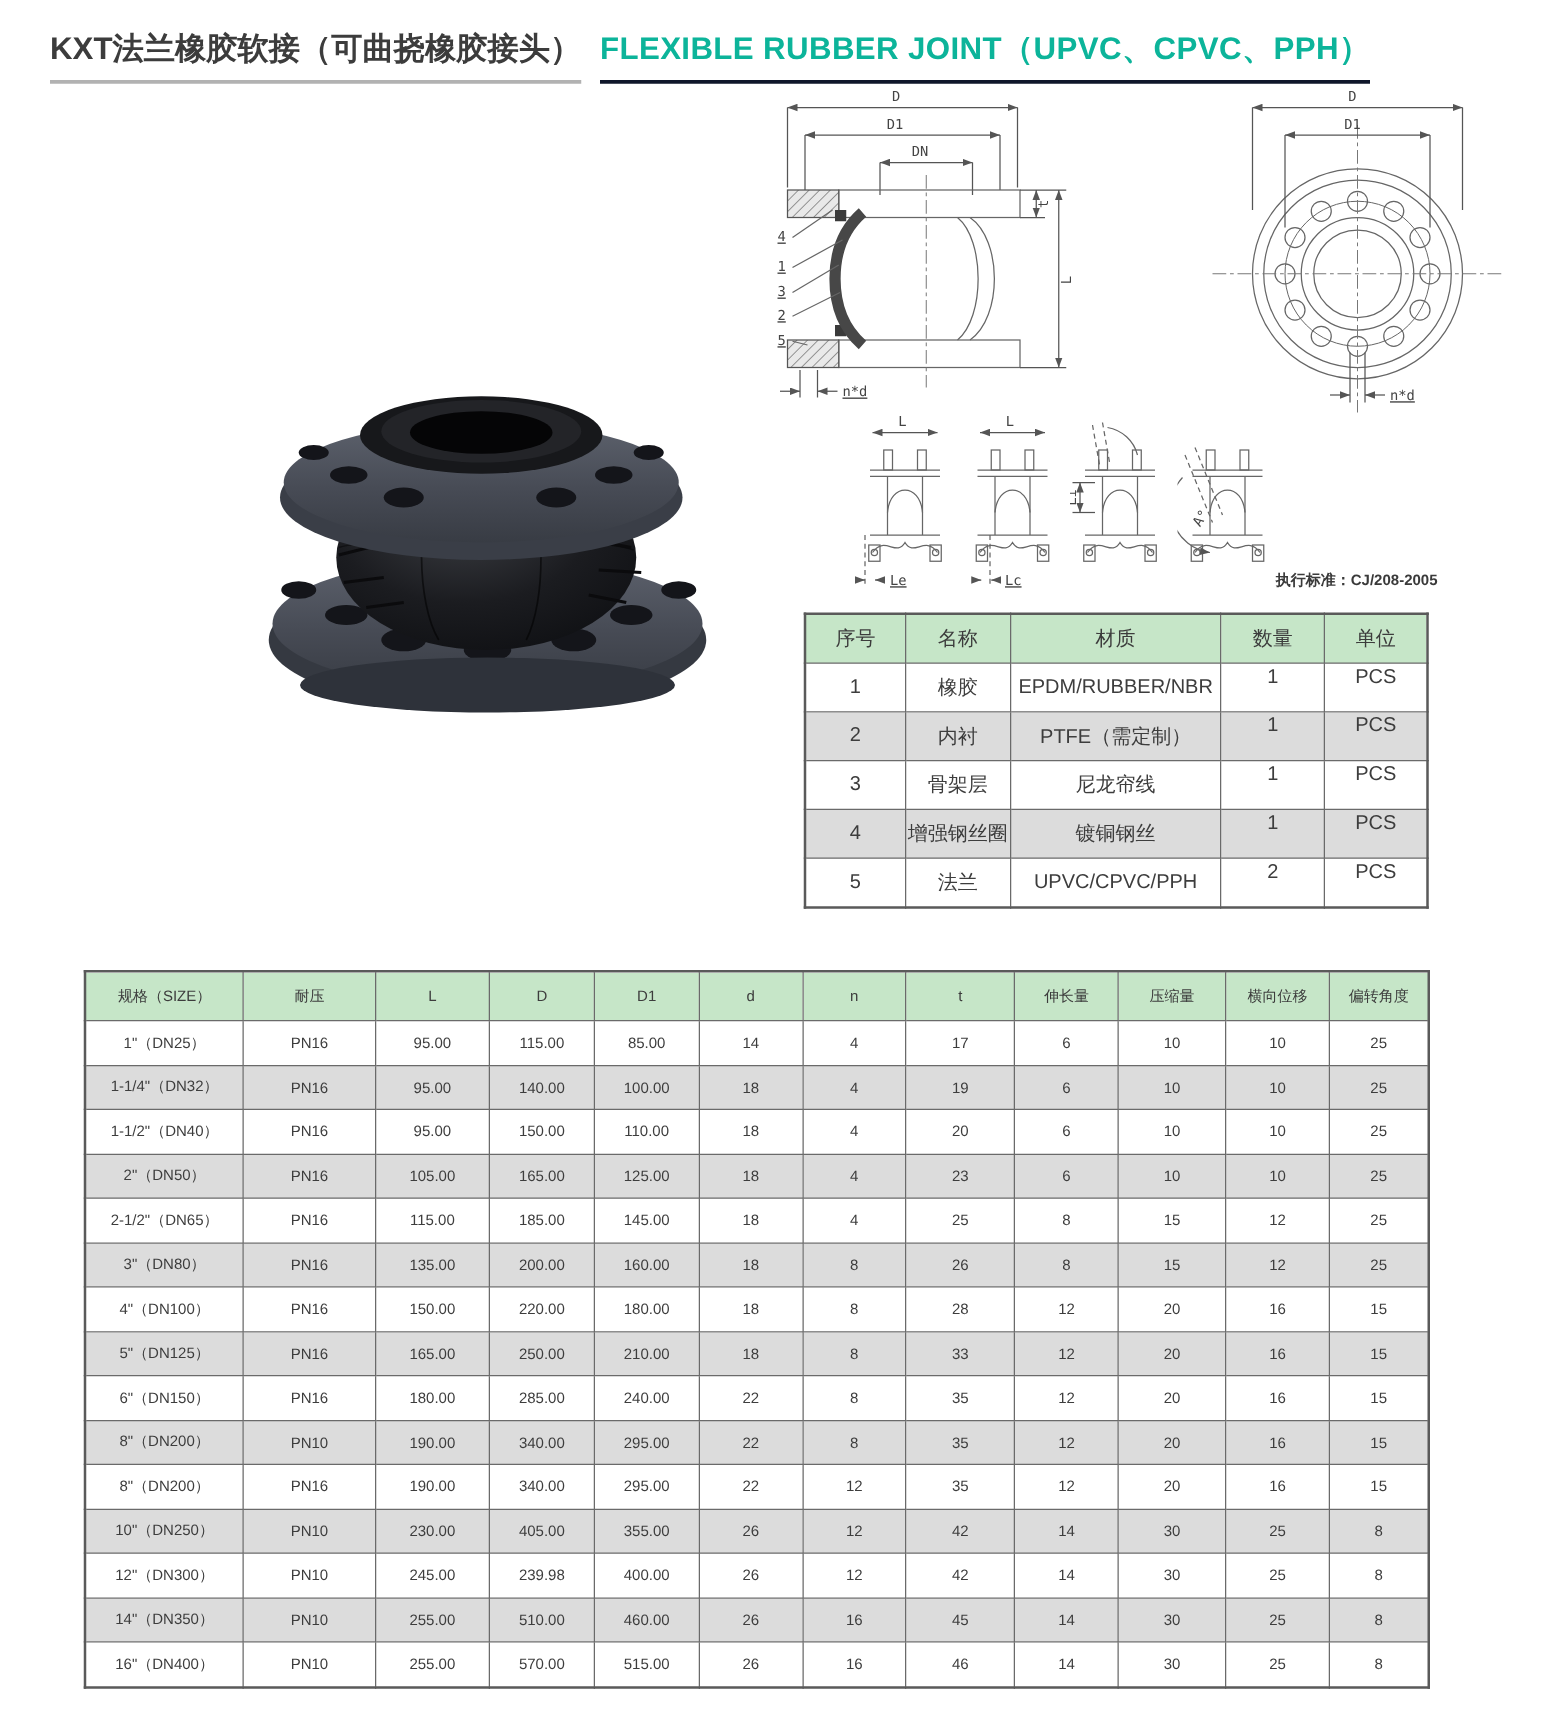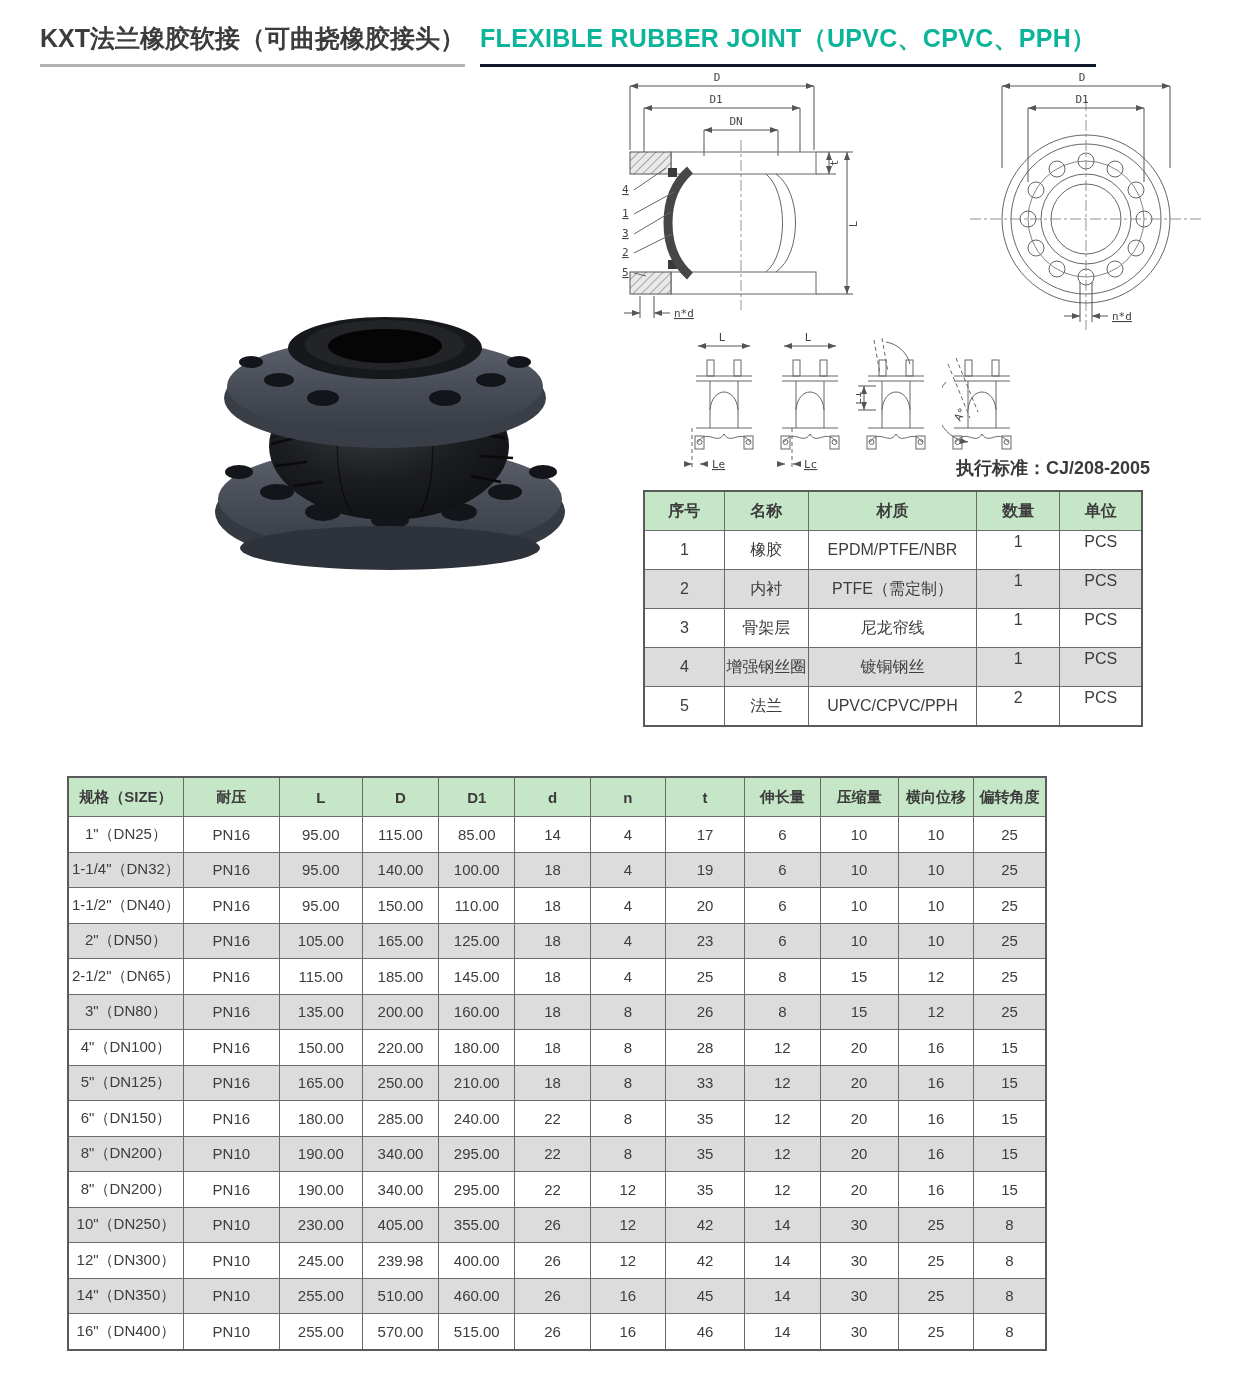--- a/index.html
+++ b/index.html
@@ -18,37 +18,37 @@
   .dimline{stroke:#555;stroke-width:1;fill:none;}
   .thin{stroke:#666;stroke-width:1;fill:none;}
   .thick{stroke:#474747;stroke-width:9;fill:none;}
   .cl{stroke:#777;stroke-width:.8;stroke-dasharray:11 3 3 3;fill:none;}
   .dash{stroke:#666;stroke-width:1;stroke-dasharray:4 3;fill:none;}
   .ulab{text-decoration:underline;}
 
   .motion{position:absolute;left:684px;top:330px;width:346px;height:152px;display:flex;gap:6px;}
 
   .note{position:absolute;left:0;top:456px;width:1150px;text-align:right;
-        font-size:18px;font-weight:600;color:#3a3a3a;}
+        font-size:12px;font-weight:600;color:#3a3a3a;}
 
   
   .photo{position:absolute;left:183px;top:296px;width:418px;height:286px;}
 
   
   table{border-collapse:collapse;table-layout:fixed;background:#fff;}
   td,th{border:1.5px solid #6a6a6a;text-align:center;padding:0;overflow:hidden;}
-  th{background:#c6e6c8;font-weight:bold;color:#3c3c3c;}
+  th{background:#c6e6c8;font-weight:normal;color:#3c3c3c;}
   tr.stripe td{background:#dcdcdc;}
 
   .ptable{position:absolute;left:643px;top:490px;width:500px;font-size:16px;border:2.5px solid #5a5a5a;}
   .ptable th{height:38px;}
   .ptable td{height:37px;}
   .ptable td.va-top{vertical-align:top;line-height:1.2;padding-top:1px;}
 
-  .stable{position:absolute;left:67px;top:776px;width:980px;font-size:15px;border:2.5px solid #5a5a5a;}
+  .stable{position:absolute;left:67px;top:776px;width:1077px;font-size:12px;border:2.5px solid #5a5a5a;}
   .stable th{height:38px;}
   .stable td{height:34.5px;}
 </style>
 </head>
 <body>
 
 <div id="page">
 
   <div class="hdr">
     <span class="cn">KXT法兰橡胶软接（可曲挠橡胶接头）</span>
@@ -354,21 +354,21 @@
           <th>名称</th>
           <th>材质</th>
           <th>数量</th>
           <th>单位</th>
         </tr>
       </thead>
     <tbody>
         <tr>
           <td>1</td>
           <td>橡胶</td>
-          <td>EPDM/PTFE/NBR</td>
+          <td>EPDM/RUBBER/NBR</td>
           <td class="va-top">1</td>
           <td class="va-top">PCS</td>
         </tr>
         <tr class="stripe">
           <td>2</td>
           <td>内衬</td>
           <td>PTFE（需定制）</td>
           <td class="va-top">1</td>
           <td class="va-top">PCS</td>
         </tr>

